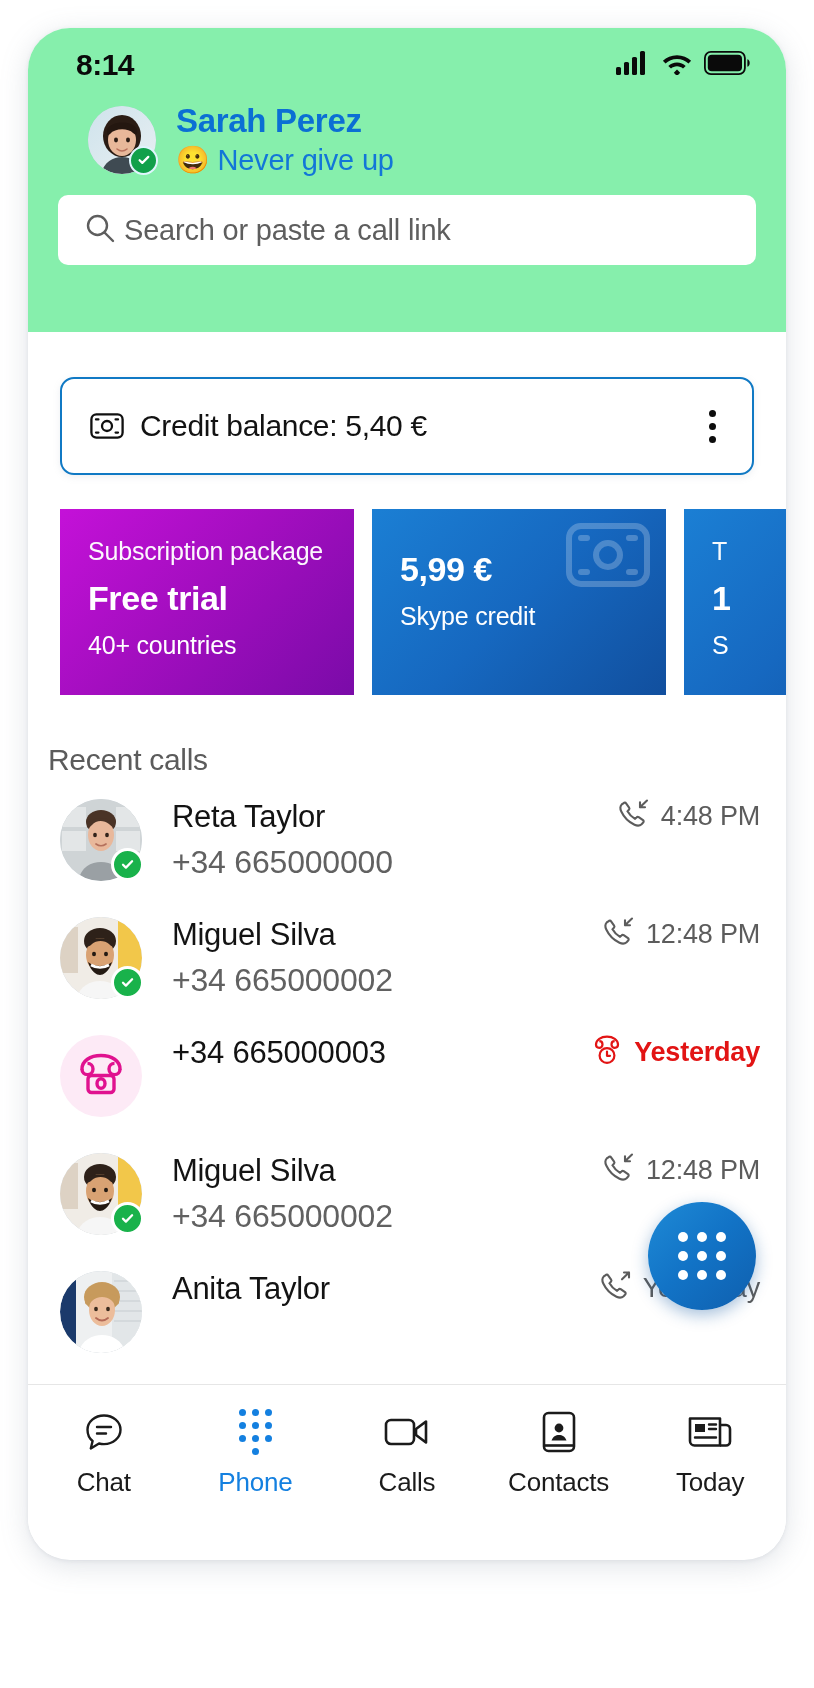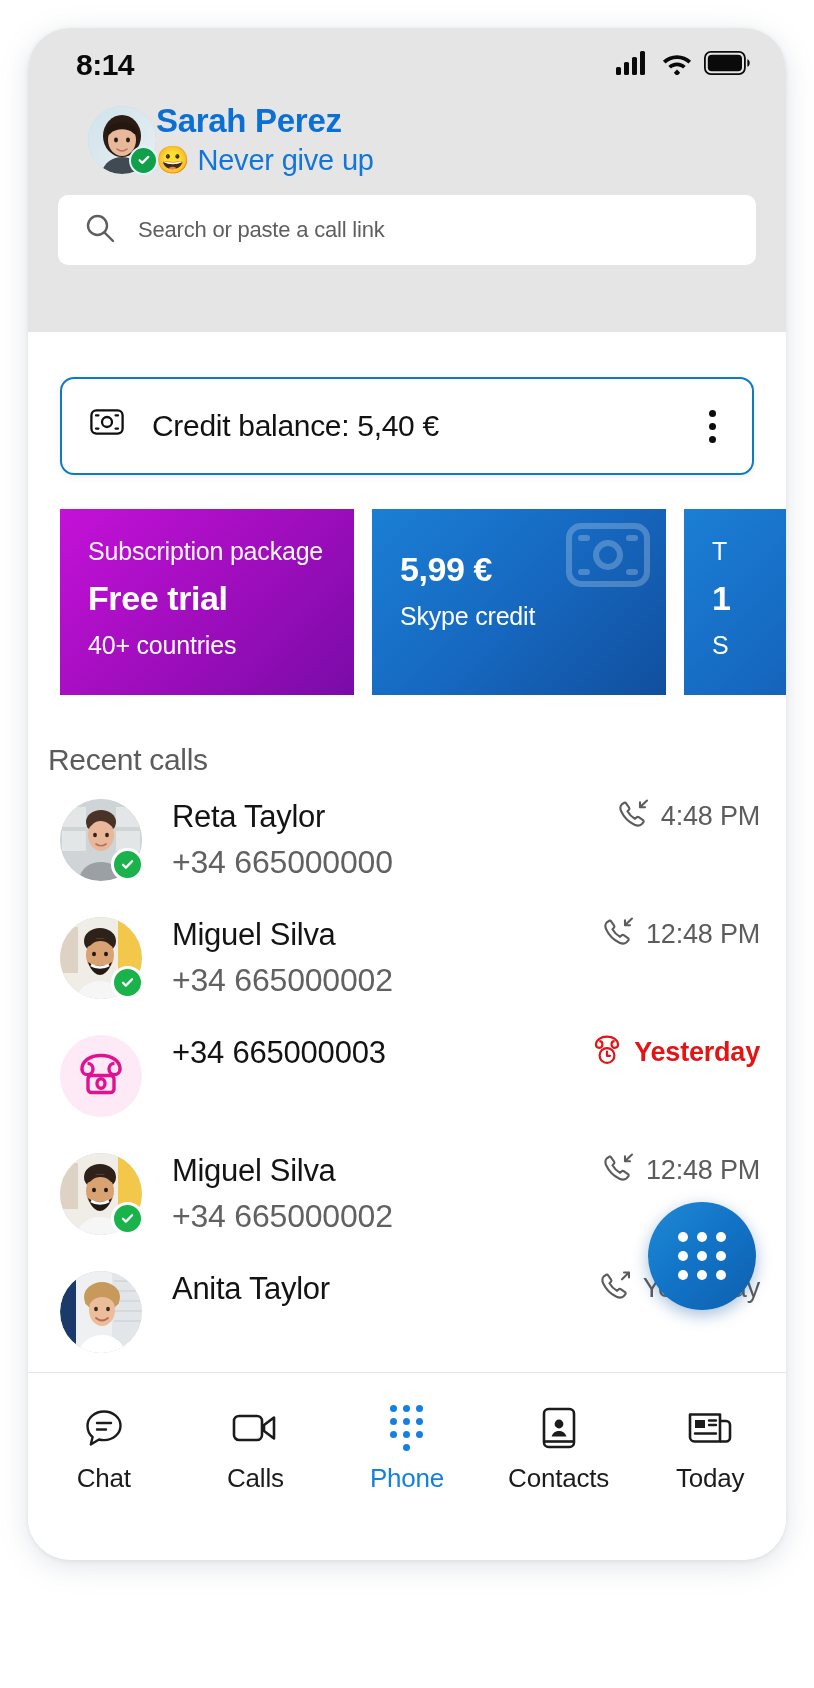--- a/index.html
+++ b/index.html
@@ -24,21 +24,21 @@
     width: 758px;
     height: 1532px;
     border-radius: 42px;
     background: #ffffff;
     box-shadow: 0 6px 28px rgba(120,130,150,0.22), 0 1px 4px rgba(120,130,150,0.14);
     overflow: hidden;
   }
 
   
   .header {
-    background: #e5e5e5;
+    background: #86efac;
     padding: 0;
     height: 304px;
     position: relative;
   }
   .statusbar {
     height: 62px;
     display: flex;
     align-items: center;
     justify-content: space-between;
     padding: 12px 36px 0 48px;
@@ -84,20 +84,21 @@
     height: 25px;
     border-radius: 50%;
     background: #11a04a;
     border: 2.5px solid #dff5fd;
     display: flex;
     align-items: center;
     justify-content: center;
   }
   .presence-dot svg { display:block; }
   .profile-texts {
+    margin-left: 20px;
     line-height: 1.0;
   }
   .profile-name {
     font-size: 33px;
     font-weight: bold;
     color: #0b6fd4;
     letter-spacing: -0.3px;
   }
   .profile-mood {
     margin-top: 9px;
@@ -115,23 +116,23 @@
     margin: 20px 30px 0 30px;
     height: 70px;
     background: #ffffff;
     border-radius: 10px;
     display: flex;
     align-items: center;
     padding: 0 26px;
     box-sizing: border-box;
   }
   .search-placeholder {
-    font-size: 22px;
+    font-size: 29px;
     color: #5e5e5e;
-    margin-left: 22px;
+    margin-left: 8px;
     letter-spacing: -0.2px;
   }
 
   
   .body-area {
     background: #ffffff;
     padding-top: 0;
   }
 
   
@@ -143,22 +144,22 @@
     display: flex;
     align-items: center;
     justify-content: space-between;
     padding: 0 24px 0 28px;
     box-sizing: border-box;
     background: #fff;
     box-shadow: 0 2px 7px rgba(150,160,175,0.17);
   }
   .credit-left {
     display: flex;
-    align-items: flex-start;
-    gap: 28px;
+    align-items: flex-end;
+    gap: 16px;
   }
   .credit-text {
     font-size: 30px;
     color: #121212;
     letter-spacing: -0.3px;
   }
   .kebab {
     display: flex;
     flex-direction: column;
     gap: 6px;
@@ -329,27 +330,27 @@
   }
   .dialgrid i {
     width: 10px; height: 10px;
     background: #fff; border-radius: 50%;
     display: block;
   }
 
   
   .bottom-nav {
     position: absolute;
-    left: 0; right: 0; bottom: 16px;
+    left: 0; right: 0; bottom: 4px;
     height: 172px;
     background: #fff;
     border-top: 1.5px solid #e6e6e6;
     display: flex;
     align-items: flex-start;
-    padding-top: 32px;
+    padding-top: 24px;
     box-sizing: border-box;
     z-index: 8;
   }
   .nav-item {
     flex: 1 1 0;
     display: flex;
     flex-direction: column;
     align-items: center;
     gap: 12px;
   }
@@ -742,30 +743,20 @@
       <div class="nav-item">
         <span class="nav-icon">
           <svg width="42" height="42" viewBox="0 0 42 42">
             <path d="M21 4.5c9.2 0 16.5 6.4 16.5 14.3S30.2 33.1 21 33.1c-1.7 0-3.4-.2-5-.6l-8.2 5 1.8-7.5C5.9 27.2 4.5 23.3 4.5 18.8 4.5 10.9 11.8 4.5 21 4.5z" fill="none" stroke="#1b1b1b" stroke-width="2.4" stroke-linejoin="round"></path>
             <path d="M14 16h14M14 22.5h9" stroke="#1b1b1b" stroke-width="2.4" stroke-linecap="round"></path>
           </svg>
         </span>
         <span class="nav-label">Chat</span>
       </div>
 
-      <div class="nav-item">
-        <span class="nav-icon">
-          <svg width="46" height="36" viewBox="0 0 46 36">
-            <rect x="2" y="6" width="28" height="24" rx="5" fill="none" stroke="#1b1b1b" stroke-width="2.6"></rect>
-            <path d="M32 15l10-7.5v21L32 21z" fill="none" stroke="#1b1b1b" stroke-width="2.6" stroke-linejoin="round"></path>
-          </svg>
-        </span>
-        <span class="nav-label">Calls</span>
-      </div>
-
       <div class="nav-item active">
         <span class="nav-icon">
           <span class="nav-dialgrid">
             <i></i>
               <i></i>
               <i></i>
             <i></i>
               <i></i>
               <i></i>
             <i></i>
@@ -774,20 +765,30 @@
             <i class="blank"></i>
               <i></i>
               <i class="blank"></i>
           </span>
         </span>
         <span class="nav-label">Phone</span>
       </div>
 
       <div class="nav-item">
         <span class="nav-icon">
+          <svg width="46" height="36" viewBox="0 0 46 36">
+            <rect x="2" y="6" width="28" height="24" rx="5" fill="none" stroke="#1b1b1b" stroke-width="2.6"></rect>
+            <path d="M32 15l10-7.5v21L32 21z" fill="none" stroke="#1b1b1b" stroke-width="2.6" stroke-linejoin="round"></path>
+          </svg>
+        </span>
+        <span class="nav-label">Calls</span>
+      </div>
+
+      <div class="nav-item">
+        <span class="nav-icon">
           <svg width="34" height="42" viewBox="0 0 34 42">
             <rect x="2" y="2" width="30" height="38" rx="4.5" fill="none" stroke="#1b1b1b" stroke-width="2.6"></rect>
             <circle cx="17" cy="17" r="4.4" fill="#1b1b1b"></circle>
             <path d="M9.5 29.5c1.4-4 4.2-5.6 7.5-5.6s6.1 1.6 7.5 5.6z" fill="#1b1b1b"></path>
             <path d="M2 34.5h30" stroke="#1b1b1b" stroke-width="2.6"></path>
           </svg>
         </span>
         <span class="nav-label">Contacts</span>
       </div>
 

